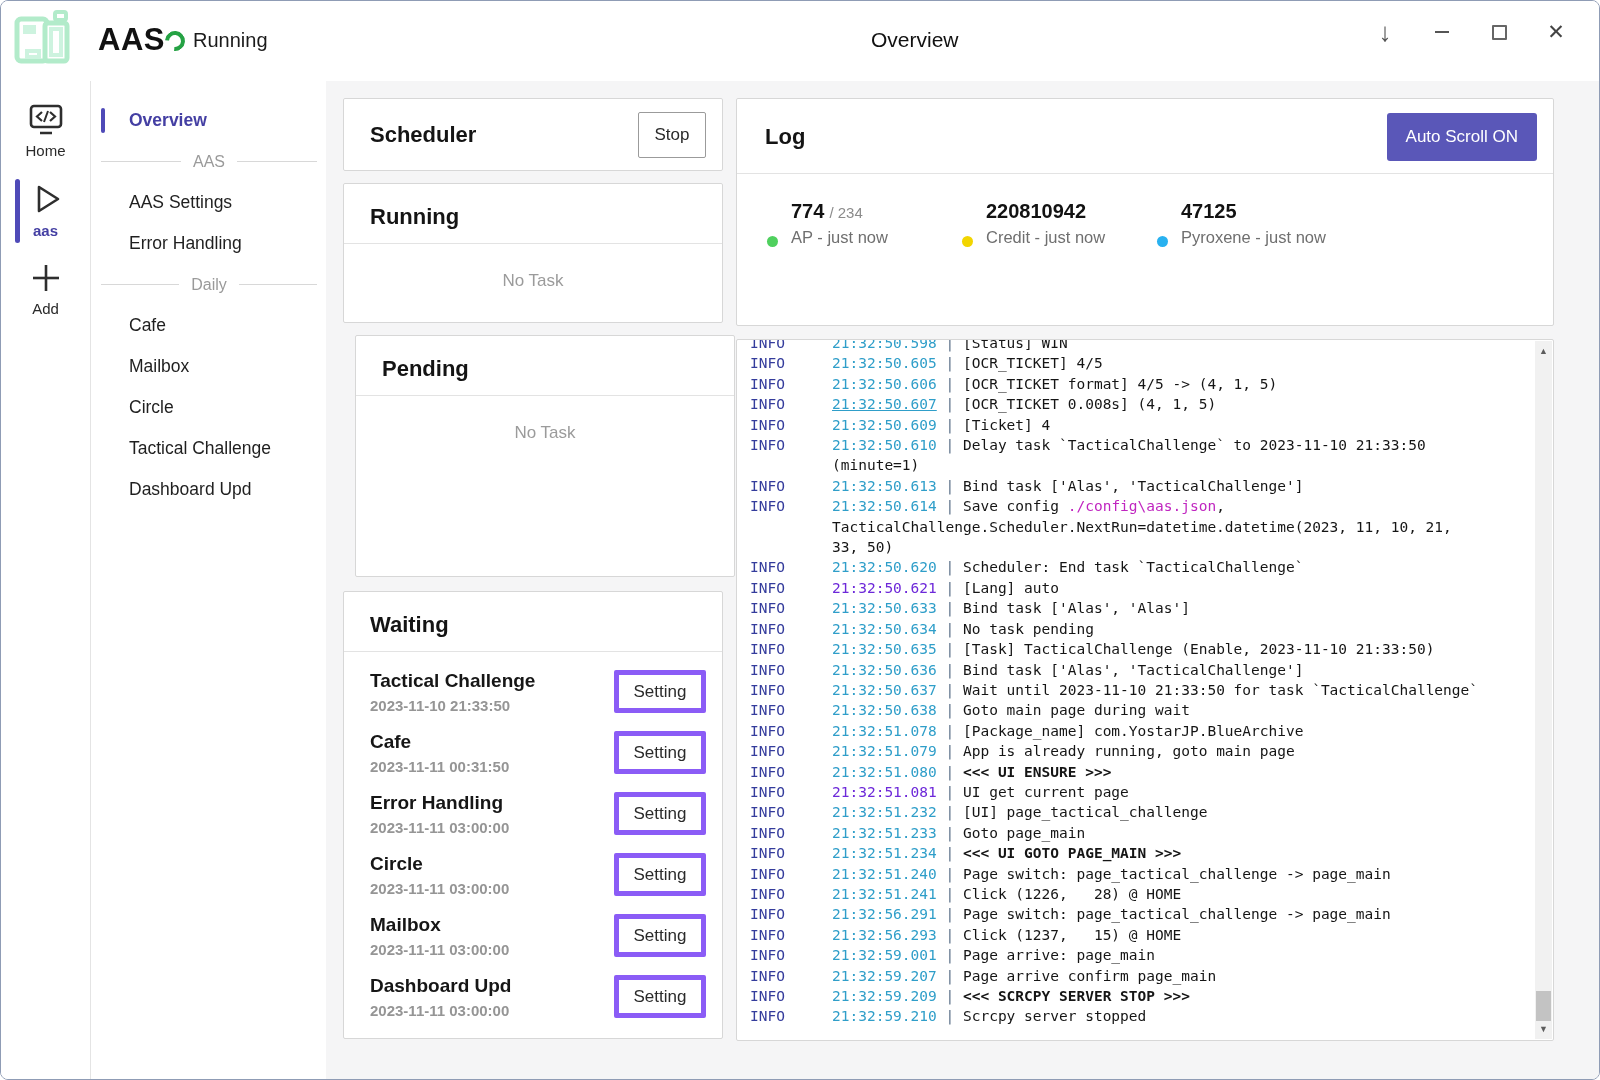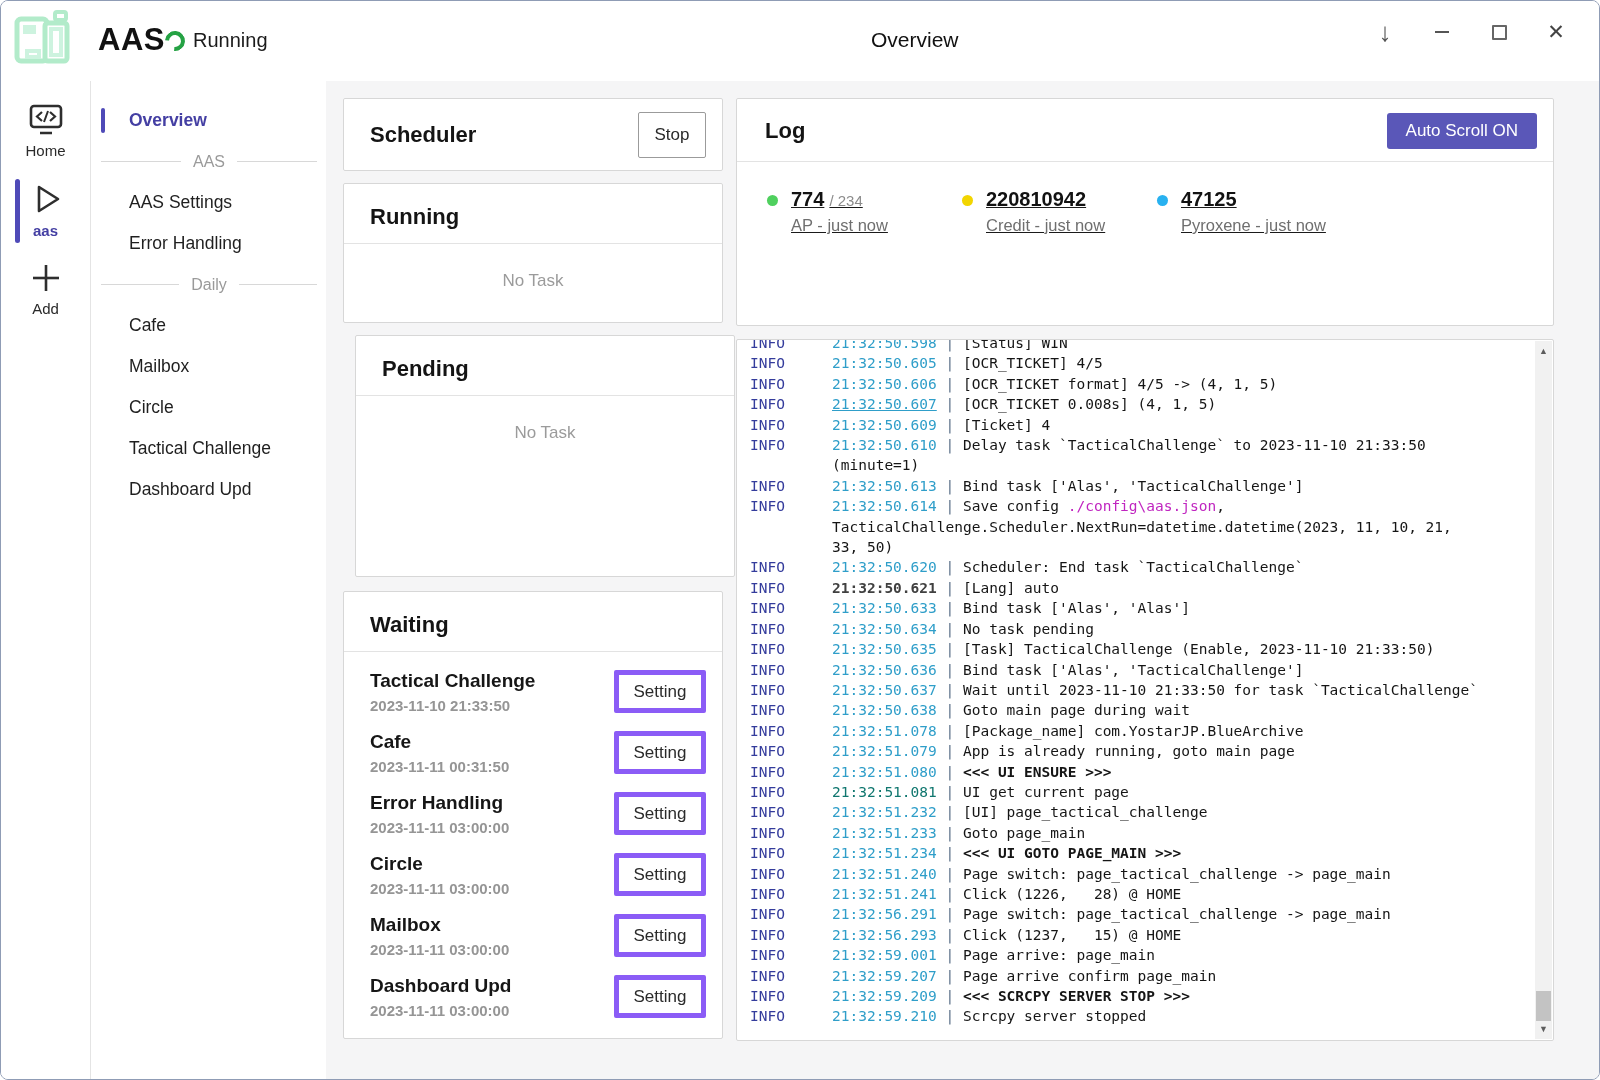--- a/index.html
+++ b/index.html
@@ -61,23 +61,23 @@
 
   .card-waiting{left:17px;top:510px;width:380px;height:448px;}
   .wait-list{padding:9px 16px 0 26px;}
   .wait-row{display:flex;align-items:center;justify-content:space-between;height:61px;}
   .wait-name{font-size:19px;font-weight:700;color:#161616;margin-bottom:5px;}
   .wait-time{font-size:15px;font-weight:600;color:#959595;}
   .btn-setting{width:92px;height:43px;background:#fff;border:5px solid #8b5cf6;border-radius:2px;font-size:17px;color:#2a2a2a;font-family:inherit;}
 
   .card-log{left:410px;top:17px;width:818px;height:228px;}
   .log-head{display:flex;align-items:center;justify-content:space-between;padding:14px 16px 12px 28px;}
-  .btn-autoscroll{height:36px;padding:0 19px;background:var(--accent-btn);color:#fff;border:none;border-radius:3px;font-size:17px;font-family:inherit;}
+  .btn-autoscroll{height:48px;padding:0 19px;background:var(--accent-btn);color:#fff;border:none;border-radius:3px;font-size:17px;font-family:inherit;}
   .stats{display:flex;padding:26px 0 0 30px;}
-  .stat{width:195px;display:flex;align-items:flex-start;text-decoration:underline;}
+  .stat{width:195px;display:flex;align-items:flex-end;}
   .stat-dot{width:11px;height:11px;border-radius:50%;margin:7px 13px 0 0;flex:none;}
   .stat-value{font-size:20px;font-weight:700;color:#121212;}
   .stat-suffix{font-size:15px;color:#8b8b8b;margin-left:5px;}
   .stat-label{font-size:16.5px;color:#6f6f6f;margin-top:5px;}
 
   
   .log-panel{position:absolute;left:410px;top:258px;width:818px;height:702px;background:#fff;border:1px solid #d7d7d7;border-radius:2px;overflow:hidden;}
   .log-body{position:absolute;left:0;top:0;right:18px;bottom:0;overflow:hidden;padding:0 4px 0 13px;
             font-family:"DejaVu Sans Mono",monospace;font-size:14.5px;line-height:20.4px;}
   .log-inner{margin-top:-7px;}
@@ -285,31 +285,31 @@
         <div class="log-inner" id="log-inner">
             <div class="log-entry"><span class="lvl" style="color: rgb(52, 60, 156);">INFO</span><span class="ltime" style="color: rgb(47, 158, 201);">21:32:50.598</span><span class="lsep" style="color: rgb(92, 113, 138);"> | </span><span>[Status] WIN</span></div>
             <div class="log-entry"><span class="lvl" style="color: rgb(52, 60, 156);">INFO</span><span class="ltime" style="color: rgb(47, 158, 201);">21:32:50.605</span><span class="lsep" style="color: rgb(92, 113, 138);"> | </span><span>[OCR_TICKET] 4/5</span></div>
             <div class="log-entry"><span class="lvl" style="color: rgb(52, 60, 156);">INFO</span><span class="ltime" style="color: rgb(47, 158, 201);">21:32:50.606</span><span class="lsep" style="color: rgb(92, 113, 138);"> | </span><span>[OCR_TICKET format] 4/5 -&gt; (4, 1, 5)</span></div>
             <div class="log-entry"><span class="lvl" style="color: rgb(52, 60, 156);">INFO</span><span class="ltime" style="color: rgb(47, 158, 201); text-decoration: underline;">21:32:50.607</span><span class="lsep" style="color: rgb(92, 113, 138);"> | </span><span>[OCR_TICKET 0.008s] (4, 1, 5)</span></div>
             <div class="log-entry"><span class="lvl" style="color: rgb(52, 60, 156);">INFO</span><span class="ltime" style="color: rgb(47, 158, 201);">21:32:50.609</span><span class="lsep" style="color: rgb(92, 113, 138);"> | </span><span>[Ticket] 4</span></div>
             <div class="log-entry"><span class="lvl" style="color: rgb(52, 60, 156);">INFO</span><span class="ltime" style="color: rgb(47, 158, 201);">21:32:50.610</span><span class="lsep" style="color: rgb(92, 113, 138);"> | </span><span>Delay task `TacticalChallenge` to 2023-11-10 21:33:50</span><br><span>(minute=1)</span></div>
             <div class="log-entry"><span class="lvl" style="color: rgb(52, 60, 156);">INFO</span><span class="ltime" style="color: rgb(47, 158, 201);">21:32:50.613</span><span class="lsep" style="color: rgb(92, 113, 138);"> | </span><span>Bind task ['Alas', 'TacticalChallenge']</span></div>
             <div class="log-entry"><span class="lvl" style="color: rgb(52, 60, 156);">INFO</span><span class="ltime" style="color: rgb(47, 158, 201);">21:32:50.614</span><span class="lsep" style="color: rgb(92, 113, 138);"> | </span><span>Save config </span><span style="color: rgb(192, 38, 192);">./config\aas.json</span><span>,</span><br><span>TacticalChallenge.Scheduler.NextRun=datetime.datetime(2023, 11, 10, 21,</span><br><span>33, 50)</span></div>
             <div class="log-entry"><span class="lvl" style="color: rgb(52, 60, 156);">INFO</span><span class="ltime" style="color: rgb(47, 158, 201);">21:32:50.620</span><span class="lsep" style="color: rgb(92, 113, 138);"> | </span><span>Scheduler: End task `TacticalChallenge`</span></div>
-            <div class="log-entry"><span class="lvl" style="color: rgb(52, 60, 156);">INFO</span><span class="ltime" style="color: #404040; font-weight: bold;">21:32:50.621</span><span class="lsep" style="color: rgb(92, 113, 138);"> | </span><span>[Lang] auto</span></div>
+            <div class="log-entry"><span class="lvl" style="color: rgb(52, 60, 156);">INFO</span><span class="ltime" style="color: #6d28d9;">21:32:50.621</span><span class="lsep" style="color: rgb(92, 113, 138);"> | </span><span>[Lang] auto</span></div>
             <div class="log-entry"><span class="lvl" style="color: rgb(52, 60, 156);">INFO</span><span class="ltime" style="color: rgb(47, 158, 201);">21:32:50.633</span><span class="lsep" style="color: rgb(92, 113, 138);"> | </span><span>Bind task ['Alas', 'Alas']</span></div>
             <div class="log-entry"><span class="lvl" style="color: rgb(52, 60, 156);">INFO</span><span class="ltime" style="color: rgb(47, 158, 201);">21:32:50.634</span><span class="lsep" style="color: rgb(92, 113, 138);"> | </span><span>No task pending</span></div>
             <div class="log-entry"><span class="lvl" style="color: rgb(52, 60, 156);">INFO</span><span class="ltime" style="color: rgb(47, 158, 201);">21:32:50.635</span><span class="lsep" style="color: rgb(92, 113, 138);"> | </span><span>[Task] TacticalChallenge (Enable, 2023-11-10 21:33:50)</span></div>
             <div class="log-entry"><span class="lvl" style="color: rgb(52, 60, 156);">INFO</span><span class="ltime" style="color: rgb(47, 158, 201);">21:32:50.636</span><span class="lsep" style="color: rgb(92, 113, 138);"> | </span><span>Bind task ['Alas', 'TacticalChallenge']</span></div>
             <div class="log-entry"><span class="lvl" style="color: rgb(52, 60, 156);">INFO</span><span class="ltime" style="color: rgb(47, 158, 201);">21:32:50.637</span><span class="lsep" style="color: rgb(92, 113, 138);"> | </span><span>Wait until 2023-11-10 21:33:50 for task `TacticalChallenge`</span></div>
             <div class="log-entry"><span class="lvl" style="color: rgb(52, 60, 156);">INFO</span><span class="ltime" style="color: rgb(47, 158, 201);">21:32:50.638</span><span class="lsep" style="color: rgb(92, 113, 138);"> | </span><span>Goto main page during wait</span></div>
             <div class="log-entry"><span class="lvl" style="color: rgb(52, 60, 156);">INFO</span><span class="ltime" style="color: rgb(47, 158, 201);">21:32:51.078</span><span class="lsep" style="color: rgb(92, 113, 138);"> | </span><span>[Package_name] com.YostarJP.BlueArchive</span></div>
             <div class="log-entry"><span class="lvl" style="color: rgb(52, 60, 156);">INFO</span><span class="ltime" style="color: rgb(47, 158, 201);">21:32:51.079</span><span class="lsep" style="color: rgb(92, 113, 138);"> | </span><span>App is already running, goto main page</span></div>
             <div class="log-entry"><span class="lvl" style="color: rgb(52, 60, 156);">INFO</span><span class="ltime" style="color: rgb(47, 158, 201);">21:32:51.080</span><span class="lsep" style="color: rgb(92, 113, 138);"> | </span><span class="seg-b">&lt;&lt;&lt; UI ENSURE &gt;&gt;&gt;</span></div>
-            <div class="log-entry"><span class="lvl" style="color: rgb(52, 60, 156);">INFO</span><span class="ltime" style="color: #0f766e;">21:32:51.081</span><span class="lsep" style="color: rgb(92, 113, 138);"> | </span><span>UI get current page</span></div>
+            <div class="log-entry"><span class="lvl" style="color: rgb(52, 60, 156);">INFO</span><span class="ltime" style="color: #6d28d9;">21:32:51.081</span><span class="lsep" style="color: rgb(92, 113, 138);"> | </span><span>UI get current page</span></div>
             <div class="log-entry"><span class="lvl" style="color: rgb(52, 60, 156);">INFO</span><span class="ltime" style="color: rgb(47, 158, 201);">21:32:51.232</span><span class="lsep" style="color: rgb(92, 113, 138);"> | </span><span>[UI] page_tactical_challenge</span></div>
             <div class="log-entry"><span class="lvl" style="color: rgb(52, 60, 156);">INFO</span><span class="ltime" style="color: rgb(47, 158, 201);">21:32:51.233</span><span class="lsep" style="color: rgb(92, 113, 138);"> | </span><span>Goto page_main</span></div>
             <div class="log-entry"><span class="lvl" style="color: rgb(52, 60, 156);">INFO</span><span class="ltime" style="color: rgb(47, 158, 201);">21:32:51.234</span><span class="lsep" style="color: rgb(92, 113, 138);"> | </span><span class="seg-b">&lt;&lt;&lt; UI GOTO PAGE_MAIN &gt;&gt;&gt;</span></div>
             <div class="log-entry"><span class="lvl" style="color: rgb(52, 60, 156);">INFO</span><span class="ltime" style="color: rgb(47, 158, 201);">21:32:51.240</span><span class="lsep" style="color: rgb(92, 113, 138);"> | </span><span>Page switch: page_tactical_challenge -&gt; page_main</span></div>
             <div class="log-entry"><span class="lvl" style="color: rgb(52, 60, 156);">INFO</span><span class="ltime" style="color: rgb(47, 158, 201);">21:32:51.241</span><span class="lsep" style="color: rgb(92, 113, 138);"> | </span><span>Click (1226,   28) @ HOME</span></div>
             <div class="log-entry"><span class="lvl" style="color: rgb(52, 60, 156);">INFO</span><span class="ltime" style="color: rgb(47, 158, 201);">21:32:56.291</span><span class="lsep" style="color: rgb(92, 113, 138);"> | </span><span>Page switch: page_tactical_challenge -&gt; page_main</span></div>
             <div class="log-entry"><span class="lvl" style="color: rgb(52, 60, 156);">INFO</span><span class="ltime" style="color: rgb(47, 158, 201);">21:32:56.293</span><span class="lsep" style="color: rgb(92, 113, 138);"> | </span><span>Click (1237,   15) @ HOME</span></div>
             <div class="log-entry"><span class="lvl" style="color: rgb(52, 60, 156);">INFO</span><span class="ltime" style="color: rgb(47, 158, 201);">21:32:59.001</span><span class="lsep" style="color: rgb(92, 113, 138);"> | </span><span>Page arrive: page_main</span></div>
             <div class="log-entry"><span class="lvl" style="color: rgb(52, 60, 156);">INFO</span><span class="ltime" style="color: rgb(47, 158, 201);">21:32:59.207</span><span class="lsep" style="color: rgb(92, 113, 138);"> | </span><span>Page arrive confirm page_main</span></div>
             <div class="log-entry"><span class="lvl" style="color: rgb(52, 60, 156);">INFO</span><span class="ltime" style="color: rgb(47, 158, 201);">21:32:59.209</span><span class="lsep" style="color: rgb(92, 113, 138);"> | </span><span class="seg-b">&lt;&lt;&lt; SCRCPY SERVER STOP &gt;&gt;&gt;</span></div>

